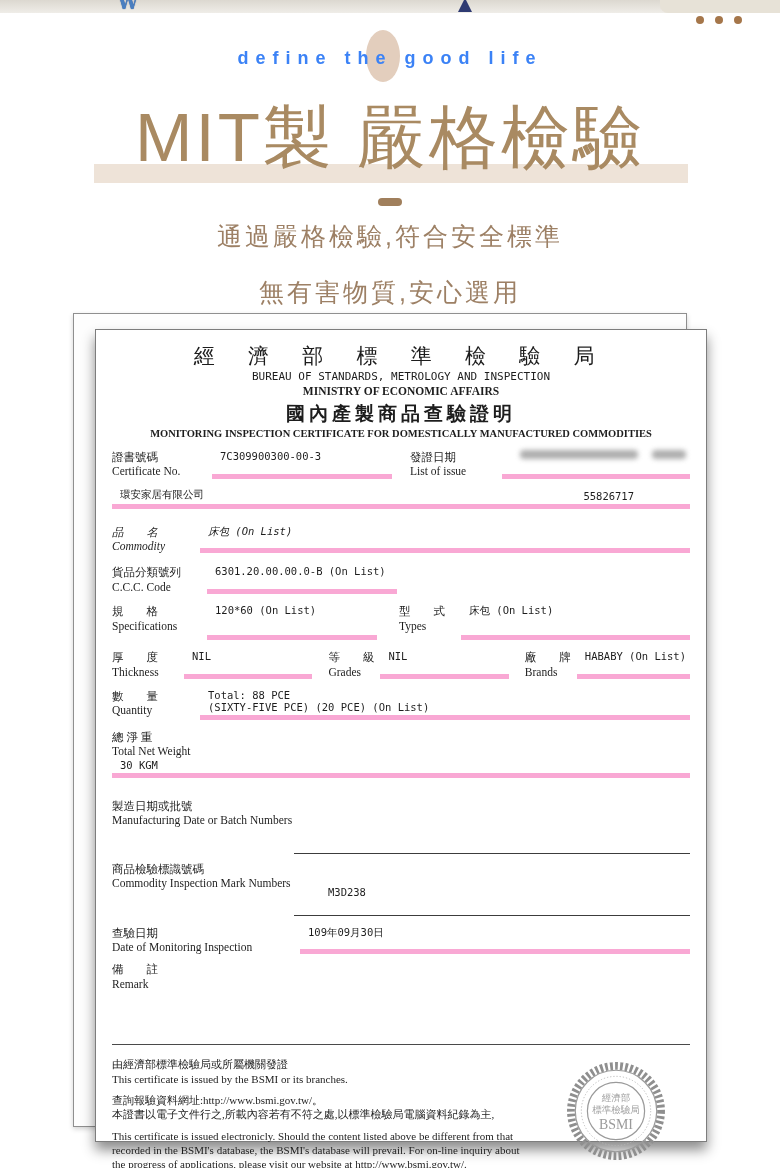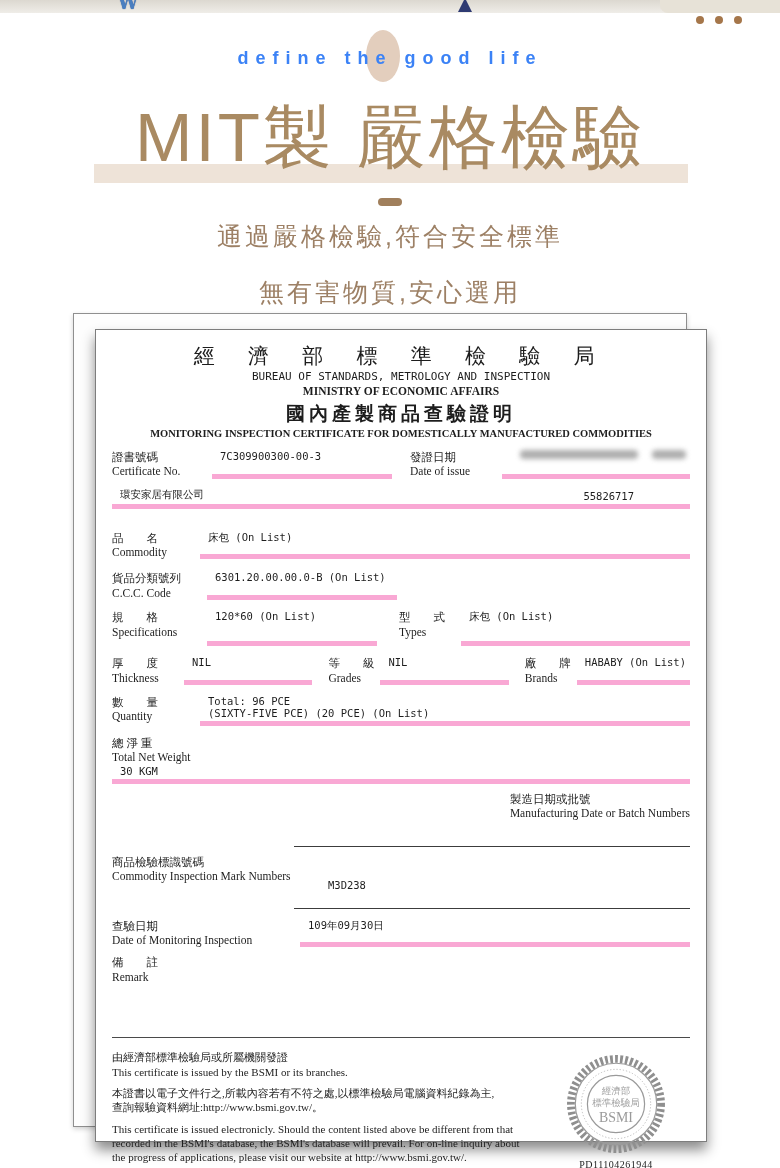--- a/index.html
+++ b/index.html
@@ -131,38 +131,38 @@
     <div class="form">
 
       <div class="f-row" style="margin-top:8px;">
         <div class="lbl" style="width:100px;">
           <span class="zh">證書號碼</span>
           <span class="en">Certificate No.</span>
         </div>
         <div class="uv" style="width:225px;">7C309900300-00-3</div>
         <div class="lbl" style="width:92px;margin-left:18px;">
           <span class="zh">發證日期</span>
-          <span class="en">Date of issue</span>
+          <span class="en">List of issue</span>
         </div>
         <div class="uv grow">
           <span class="blurbars">
               <i class="b1"></i>
               <i class="b2"></i>
             </span>
         </div>
       </div>
 
       <div class="f-row" style="margin-top:9px;">
         <div class="uv grow appl-val">
           <span>環安家居有限公司</span>
           <span class="appl-num">55826717</span>
         </div>
       </div>
 
-      <div class="f-row" style="margin-top:22px;">
+      <div class="f-row" style="margin-top:16px;font-style:italic;">
         <div class="lbl" style="width:88px;">
           <span class="zh">品　　名</span>
           <span class="en">Commodity</span>
         </div>
         <div class="uv grow">床包 (On List)</div>
       </div>
 
       <div class="f-row" style="margin-top:12px;">
         <div class="lbl" style="width:95px;">
           <span class="zh">貨品分類號列</span>
@@ -202,34 +202,34 @@
         </div>
         <div class="uv grow">HABABY (On List)</div>
       </div>
 
       <div class="f-row" style="margin-top:10px;">
         <div class="lbl" style="width:88px;">
           <span class="zh">數　　量</span>
           <span class="en">Quantity</span>
         </div>
         <div class="uv grow two-line">
-          <span>Total: 96 PCE</span>
+          <span>Total: 88 PCE</span>
           <span class="l2">(SIXTY-FIVE PCE) (20 PCE) (On List)</span>
         </div>
       </div>
 
       <div class="f-row" style="margin-top:10px;flex-direction:column;">
         <div class="lbl" style="width:108px;">
           <span class="zh">總 淨 重</span>
           <span class="en">Total Net Weight</span>
         </div>
         <div class="uv grow">30 KGM</div>
       </div>
 
-      <div class="f-row pos-rel" style="margin-top:8px;height:55px;align-items:flex-start;justify-content:flex-end;">
+      <div class="f-row pos-rel" style="margin-top:21px;height:55px;align-items:flex-start;">
         <div class="lbl">
           <span class="zh">製造日期或批號</span>
           <span class="en">Manufacturing Date or Batch Numbers</span>
         </div>
         <div class="abs-line"></div>
       </div>
 
       <div class="f-row pos-rel" style="margin-top:8px;height:54px;align-items:flex-start;">
         <div class="lbl">
           <span class="zh">商品檢驗標識號碼</span>
@@ -254,22 +254,22 @@
         </div>
       </div>
 
       <div class="divider"></div>
 
       <div class="c-footer">
         <div class="foot-text">
           <div class="zh">由經濟部標準檢驗局或所屬機關發證</div>
           <div>This certificate is issued by the BSMI or its branches.</div>
           <div class="gap"></div>
+          <div class="zh">查詢報驗資料網址:http://www.bsmi.gov.tw/。</div>
           <div class="zh">本證書以電子文件行之,所載內容若有不符之處,以標準檢驗局電腦資料紀錄為主,</div>
-          <div class="zh">查詢報驗資料網址:http://www.bsmi.gov.tw/。</div>
           <div class="gap"></div>
           <div>This certificate is issued electronicly. Should the content listed above be different from that</div>
           <div>recorded in the BSMI's database, the BSMI's database will prevail. For on-line inquiry about</div>
           <div>the progress of applications, please visit our website at http://www.bsmi.gov.tw/.</div>
         </div>
         <div class="seal-box">
           <svg width="104" height="104" viewBox="0 0 120 120">
             <circle cx="60" cy="60" r="52" fill="none" stroke="#8f8f8f" stroke-width="9" stroke-dasharray="3.2,2.6"></circle>
             <circle cx="60" cy="60" r="47" fill="none" stroke="#9a9a9a" stroke-width="1.4"></circle>
             <circle cx="60" cy="60" r="40" fill="none" stroke="#b5b5b5" stroke-width="1" stroke-dasharray="1.5,2.2"></circle>

